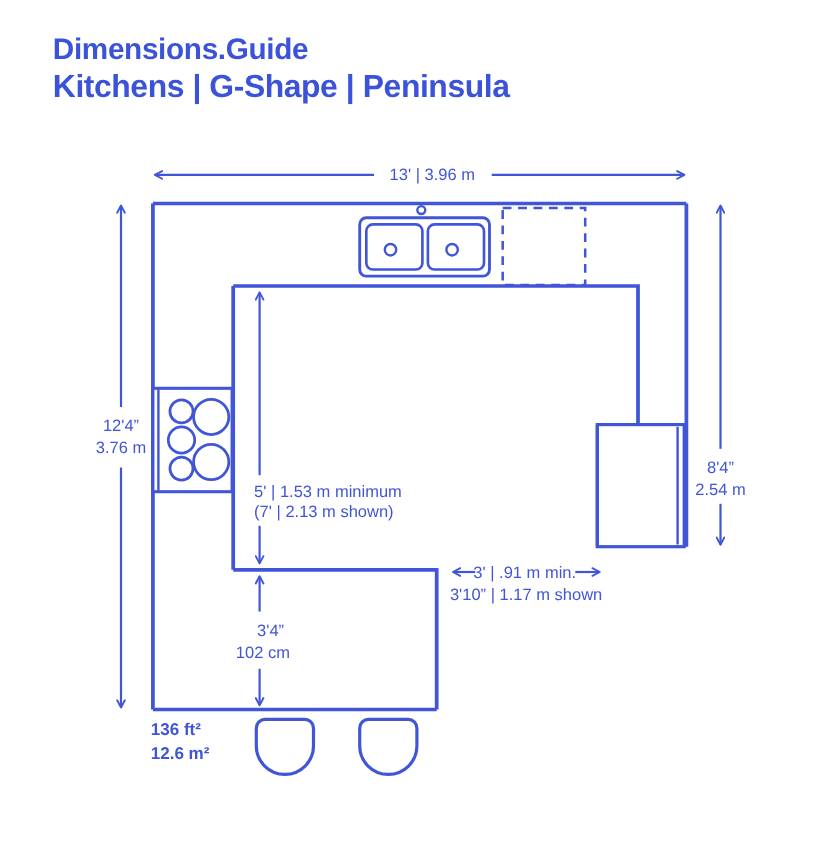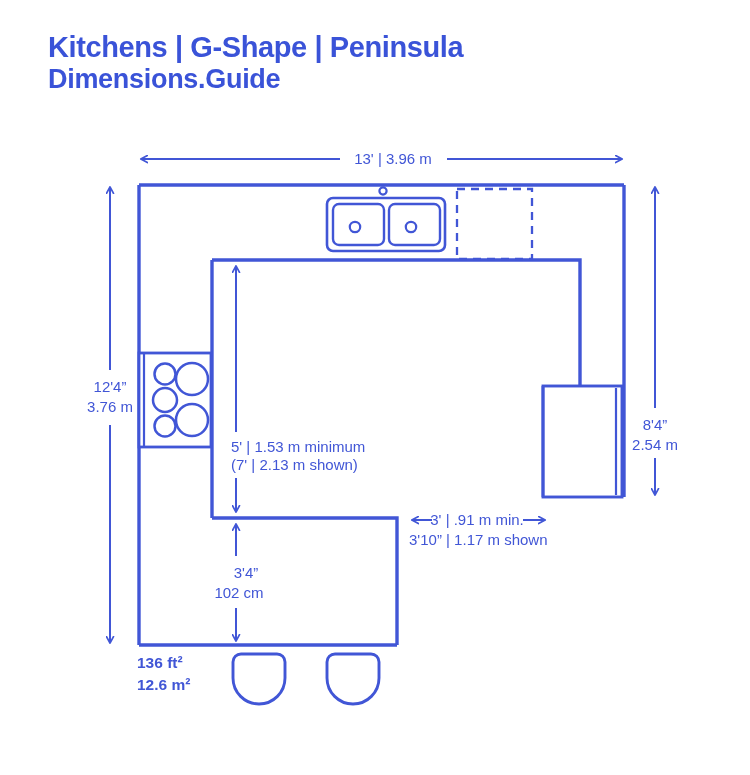--- a/index.html
+++ b/index.html
@@ -54,22 +54,22 @@
     font-weight: bold;
     font-size: 15.5px;
   }
 </style>
 </head>
 <body>
 
 <div id="page">
 
   <div class="title-block">
+    <div class="title-line l1">Dimensions.Guide</div>
     <div class="title-line l2">Kitchens | G-Shape | Peninsula</div>
-    <div class="title-line l1">Dimensions.Guide</div>
   </div>
 
   <svg class="plan" viewBox="0 0 750 775">
     <defs>
       <marker id="ah-r" markerWidth="9" markerHeight="9" refX="7.4" refY="4.5" orient="auto" markerUnits="userSpaceOnUse">
         <path d="M1,1 L7.6,4.5 L1,8" fill="none" stroke="#4156d6" stroke-width="1.7" stroke-linecap="round" stroke-linejoin="round"></path>
       </marker>
       <marker id="ah-l" markerWidth="9" markerHeight="9" refX="1.6" refY="4.5" orient="auto" markerUnits="userSpaceOnUse">
         <path d="M8,1 L1.4,4.5 L8,8" fill="none" stroke="#4156d6" stroke-width="1.7" stroke-linecap="round" stroke-linejoin="round"></path>
       </marker>

